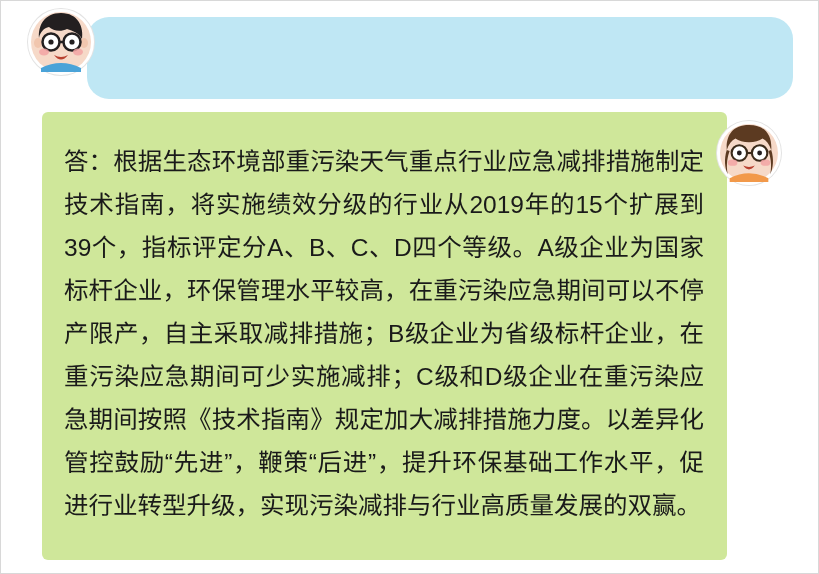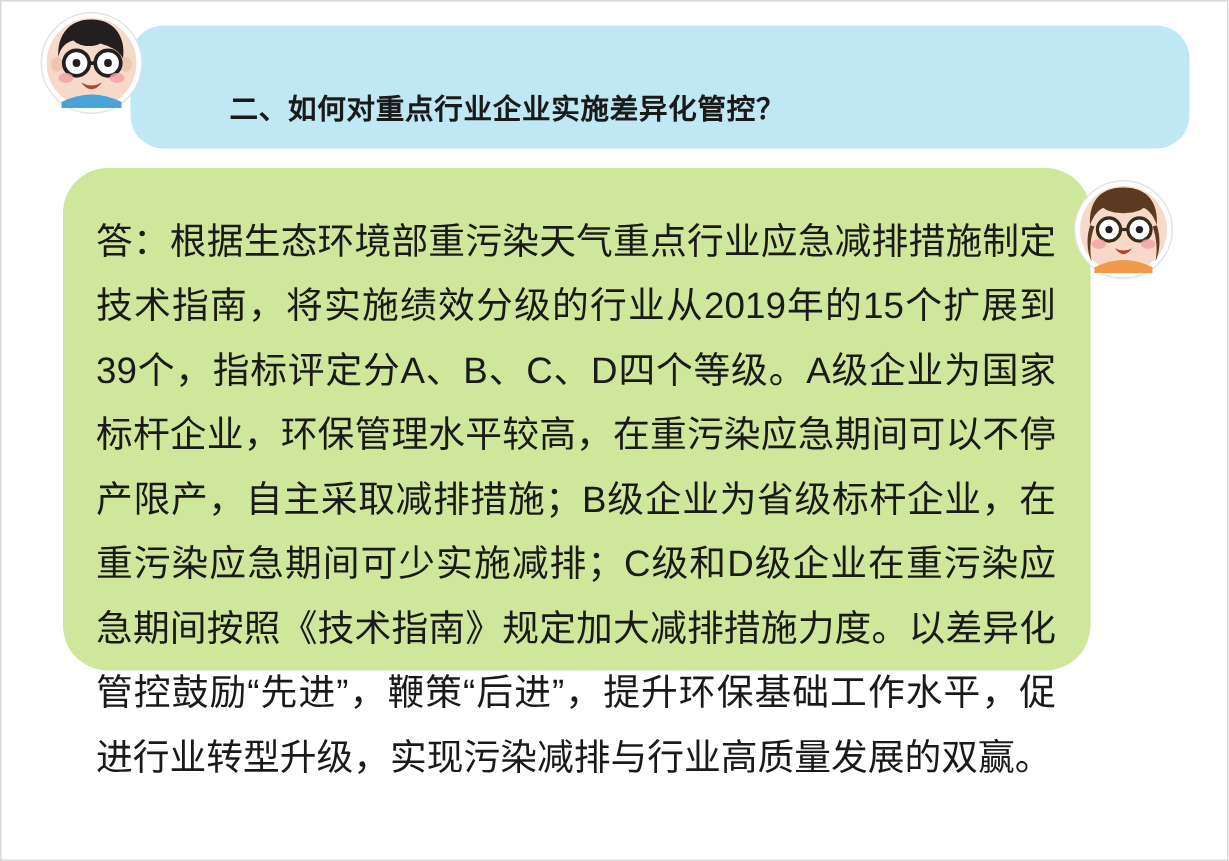--- a/index.html
+++ b/index.html
@@ -80,23 +80,23 @@
     letter-spacing: 0.5px;
     white-space: nowrap;
   }
 
   
   .bubble-answer {
     position: absolute;
     left: 41px;
     top: 111px;
     width: 685px;
-    height: 335px;
+    height: 448px;
     background: #cfe79a;
-    border-radius: 30px;
+    border-radius: 6px;
     box-sizing: border-box;
   }
   .bubble-answer .tail {
     position: absolute;
     right: -13px;
     top: 36px;
     width: 0;
     height: 0;
     border-top: 10px solid transparent;
     border-bottom: 10px solid transparent;
@@ -116,21 +116,20 @@
     white-space: pre-wrap;
   }
 </style>
 </head>
 <body>
 
 <div class="page">
 
   <div class="bubble-question">
     <span class="tail"></span>
-    <div class="question-text">二、如何对重点行业企业实施差异化管控？</div>
   </div>
 
   <div class="avatar avatar-boy">
     <svg width="60" height="60" viewBox="0 0 60 60">
       <circle cx="30" cy="30" r="30" fill="#f6d9c8"></circle>
 
       <path d="M30 1 C13 1 7 14 8 26 C9 20 13 16 18 15 C22 19 30 20 36 17 C42 19 48 21 51 27 C53 15 47 1 30 1 Z" fill="#231f20"></path>
 
       <ellipse cx="7" cy="31" rx="4" ry="5" fill="#f1c6ae"></ellipse>
       <ellipse cx="53" cy="31" rx="4" ry="5" fill="#f1c6ae"></ellipse>

